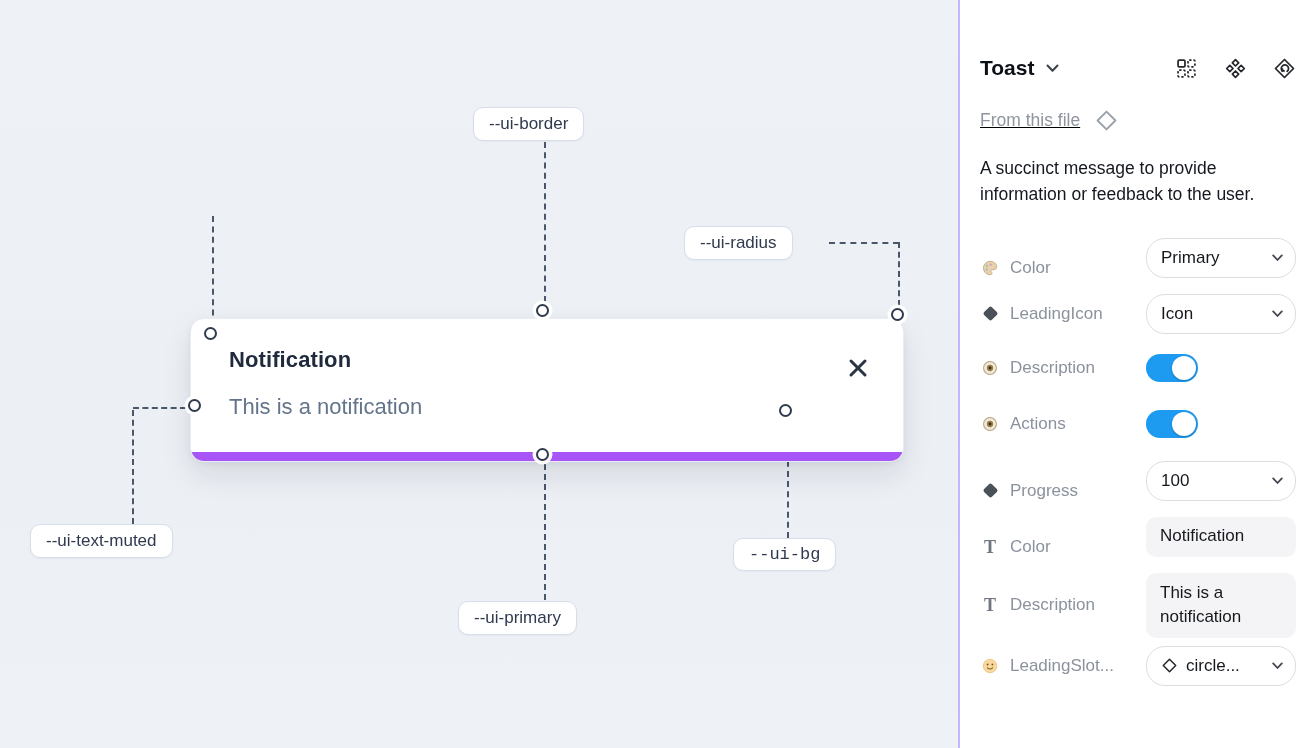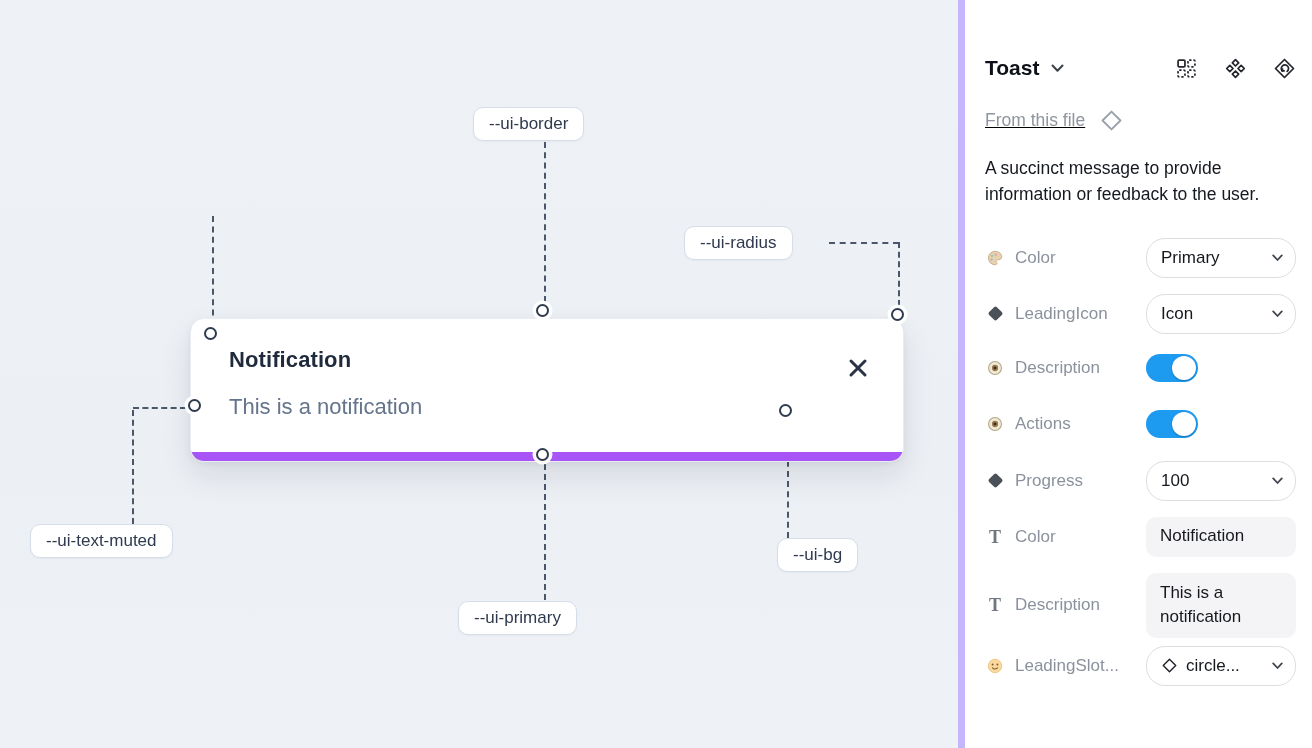--- a/index.html
+++ b/index.html
@@ -40,24 +40,24 @@
 
   
   .pill { position:absolute; background:#fff; border:1px solid #d6deea; border-radius:10px;
     padding:6px 15px; font-size:17px; color:#2f3a4f; white-space:nowrap;
     box-shadow:0 1px 2px rgba(15,23,42,.04); z-index:6; }
   .pill-highlighted { left:84px;  top:180px; }
   .pill-border      { left:473px; top:107px; }
   .pill-radius      { left:684px; top:226px; }
   .pill-muted       { left:30px;  top:524px; }
   .pill-primary     { left:458px; top:601px; }
-  .pill-bg          { left:777px; top:538px; }
-
-  
-  .panel { position:relative; width:354px; height:748px; background:#fff; border-left:7px solid #c4b5fd;
+  .pill-bg          { left:733px; top:538px;font-family:Liberation Mono, monospace; }
+
+  
+  .panel { position:relative; width:354px; height:748px; background:#fff; border-left:2px solid #c4b5fd;
     padding:56px 16px 0 20px; }
   .phead { display:flex; align-items:center; margin-bottom:28px; }
   .ptitle { font-size:21px; font-weight:700; color:#0d1117; }
   .ptitle-chev { margin-left:12px; display:flex; align-items:center; }
   .phead-icons { margin-left:auto; display:flex; align-items:center; gap:26px; }
   .hicon { display:flex; align-items:center; justify-content:center; cursor:pointer; background:none; border:none; padding:0; }
 
   .psource { display:flex; align-items:center; gap:14px; margin-bottom:22px;text-decoration:underline; }
   .psource-label { font-size:17.5px; color:#8e959e; }
 
@@ -79,21 +79,21 @@
   .select .sel-diamond { margin-right:8px; display:flex; align-items:center; }
 
   .tfield { width:150px; background:#f4f4f6; border-radius:10px; padding:8px 14px;
     font-size:17px; font-weight:500; color:#15181d; line-height:1.45; cursor:text; }
   .tfield.single { height:40px; display:flex; align-items:center; padding:0 14px; }
 
   .toggle { width:52px; height:28px; border-radius:14px; background:#1d9bf0; position:relative; cursor:pointer; }
   .toggle .knob { position:absolute; right:2px; top:2px; width:24px; height:24px; border-radius:50%; background:#fff;
     box-shadow:0 1px 2px rgba(0,0,0,.25); }
 
-  .mb16 { margin-bottom:16px; } .mb20 { margin-bottom:20px; } .mb28 { margin-bottom:28px; }
+  .mb16 { margin-bottom:16px;align-items:flex-end; } .mb20 { margin-bottom:20px; } .mb28 { margin-bottom:28px; }
   .mb23 { margin-bottom:23px; } .mb8 { margin-bottom:8px; }
 </style>
 </head>
 <body>
 
 <div class="stage">
 
   <div class="canvas">
 
     <div class="dash-v seg-a"></div>

